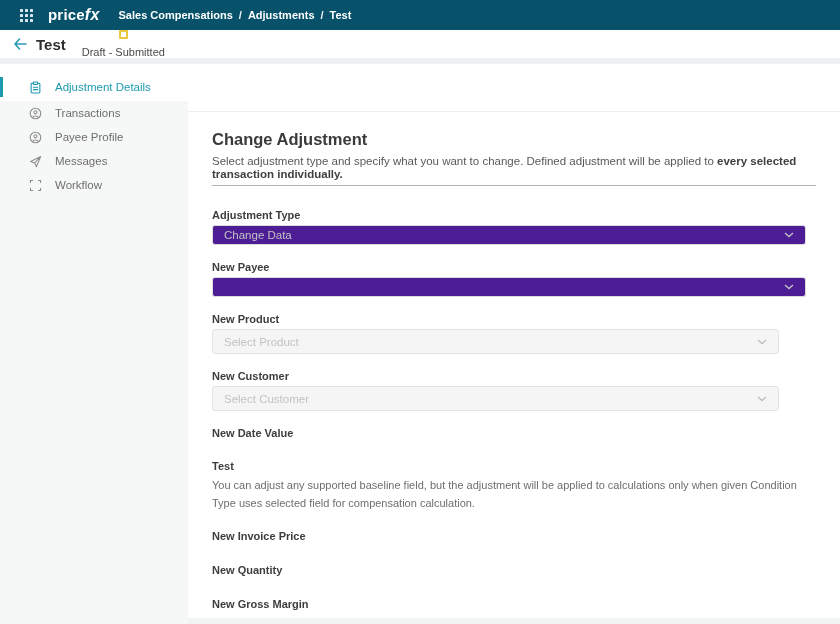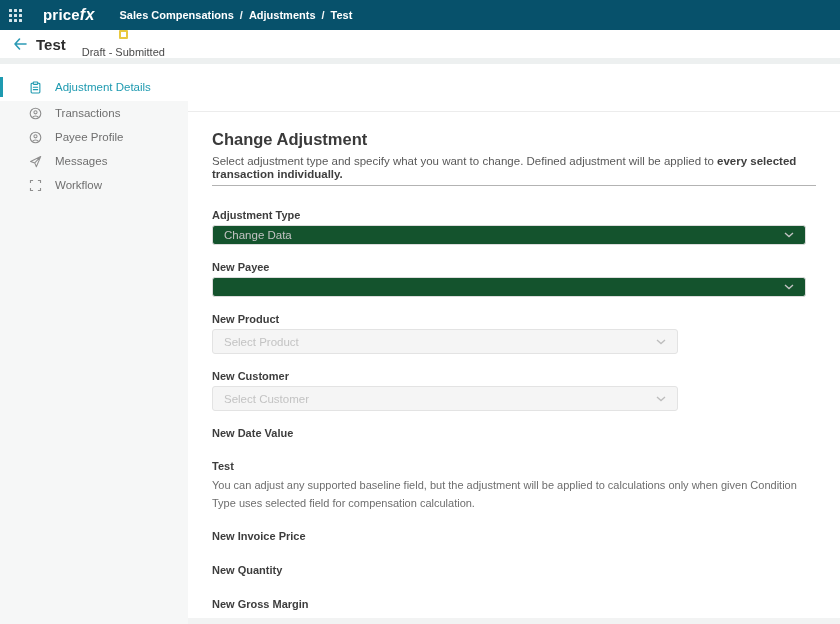--- a/index.html
+++ b/index.html
@@ -8,21 +8,21 @@
     font-family: "Liberation Sans", sans-serif;
     background: #edf0f0;
     position: relative;
     color: #3d3d3d;
   }
 
   
   .topbar {
     height: 30px; background: #07516B;
     display: flex; align-items: center;
-    padding: 0 9px; gap: 21px;
+    padding: 0 20px; gap: 15px;
   }
   .grid-icon {
     display: grid; grid-template-columns: repeat(3, 3px);
     grid-gap: 2px; cursor: pointer;
   }
   .grid-icon i { width: 3px; height: 3px; background: #d7e6ec; border-radius: 0.5px; }
   .logo { color: #ffffff; font-size: 15px; font-weight: bold; letter-spacing: .2px; white-space: nowrap; }
   .logo .fx { font-style: italic; font-size: 16px; }
   .breadcrumb { display: flex; align-items: center; gap: 6px; margin-left: 4px; }
   .breadcrumb span { color: #ffffff; font-size: 11px; font-weight: bold; }
@@ -65,26 +65,26 @@
   .section-title { font-size: 16.5px; font-weight: 600; color: #3a3a3a; line-height: 20px; margin-bottom: 6px; }
   .section-desc { font-size: 11.5px; color: #595959; line-height: 13px; margin-bottom: 4px; max-width: 604px; }
   .section-desc b { color: #3f3f3f; }
   .divider { border: none; border-top: 1px solid #b3b3b3; margin-bottom: 24px; width: 604px; }
 
   .field-label { font-size: 11px; font-weight: 600; color: #3d3d3d; line-height: 11px; }
   .fg .field-label { margin-bottom: 4px; }
 
   .select-box {
     height: 20px; width: 594px;
-    border: 1px solid #dcdcdc; border-radius: 3px; background: #14532d;
+    border: 1px solid #dcdcdc; border-radius: 3px; background: #4c1d95;
     display: flex; align-items: center; justify-content: space-between;
     padding: 0 11px; font-size: 11.5px; color: #c3c3c3; cursor: pointer;
   }
   .select-box.disabled-gray {
-    height: 25px; width: 466px;
+    height: 25px; width: 567px;
     background: #f5f5f5; border-color: #e3e3e3; cursor: default;
   }
   .chev { flex: none; margin-left: 8px; }
 
   .info-text { font-size: 11px; color: #6e6e6e; line-height: 18px; width: 604px; margin-top: 4px; }
   .field-value { font-size: 11.5px; color: #9c9c9c; margin-top: 7px; line-height: 12px; }
 
   .mt17 { margin-top: 17px; }
   .mt19 { margin-top: 19px; }
   .mt22 { margin-top: 22px; }

